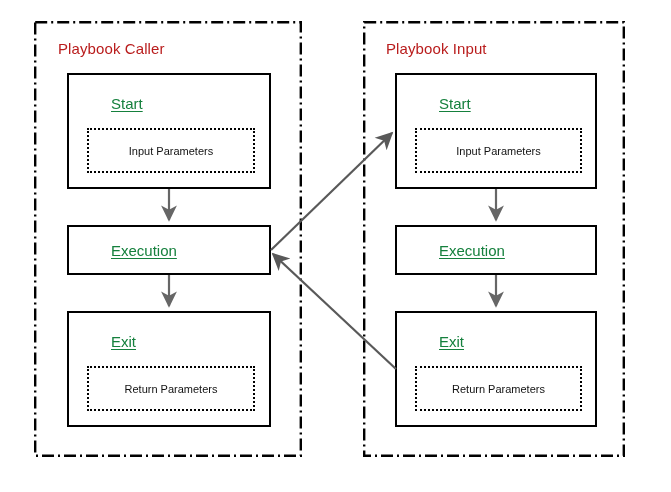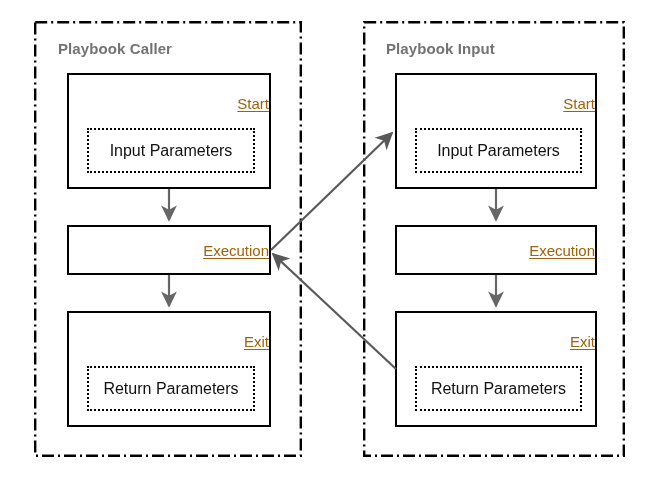--- a/index.html
+++ b/index.html
@@ -30,55 +30,54 @@
   }
   .lane-svg {
     position: absolute;
     left: 0;
     top: 0;
     pointer-events: none;
   }
   .lane-title {
     position: absolute;
     font-size: 15px;
-    color: #737373;
+    color: #b91c1c;
     white-space: nowrap;
     letter-spacing: .1px;
-    font-weight: bold;
   }
 
   
   .node {
     position: absolute;
     box-sizing: border-box;
     border: 2px solid #000;
     background: #ffffff;
   }
   .node-title {
     position: absolute;
     left: 0;
     right: 0;
-    text-align: right;
+    text-align: left;
     font-size: 15px;
-    color: #a16207;
+    color: #15803d;
     text-decoration: underline;
     text-underline-offset: 2px;
     margin-left: 42px;
   }
   .param-box {
     position: absolute;
     box-sizing: border-box;
     border: 2px dotted #000;
     background: transparent;
     display: flex;
     align-items: center;
     justify-content: center;
   }
   .param-label {
-    font-size: 16px;
+    font-size: 11px;
     color: #111;
     white-space: nowrap;
   }
 
   
   .wires {
     position: absolute;
     left: 0;
     top: 0;
     width: 671px;

